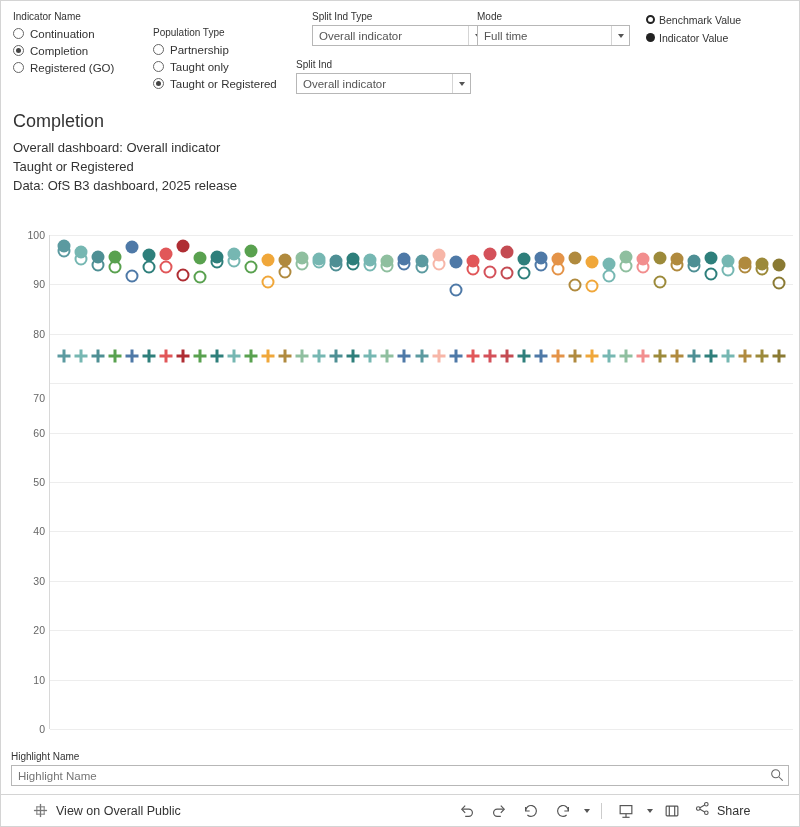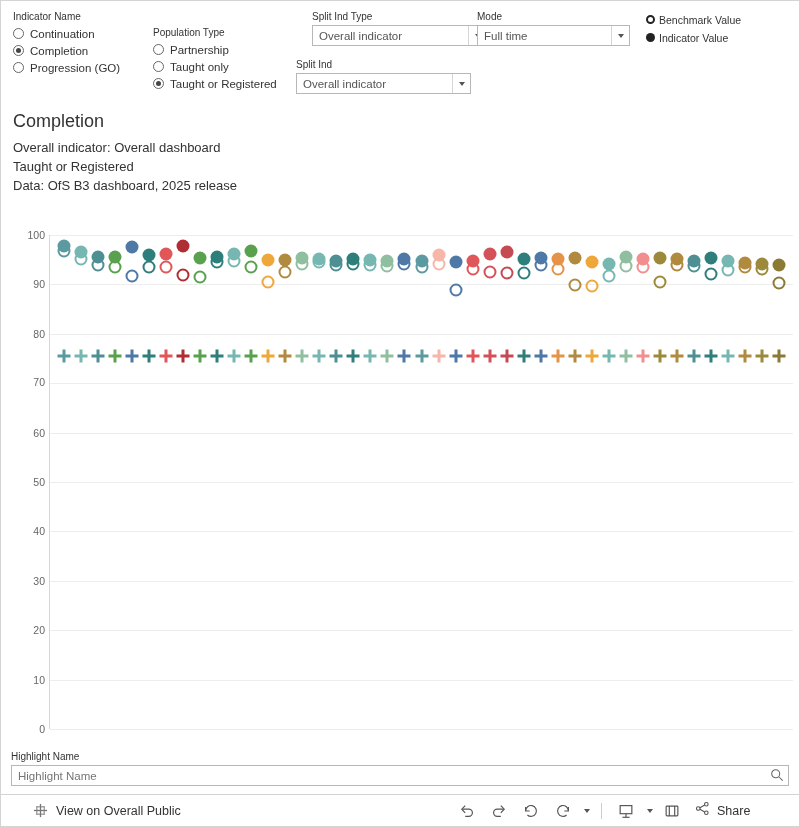--- a/index.html
+++ b/index.html
@@ -346,21 +346,21 @@
       <div class="radio-row">
         <span class="radio-mark"></span>
         <span class="radio-label">Continuation</span>
       </div>
       <div class="radio-row">
         <span class="radio-mark sel"></span>
         <span class="radio-label">Completion</span>
       </div>
       <div class="radio-row">
         <span class="radio-mark"></span>
-        <span class="radio-label">Progression (GO)</span>
+        <span class="radio-label">Registered (GO)</span>
       </div>
     </div>
 
     <div class="radio-group" style="left:152px; top:26px; width:135px;">
       <div class="ctl-title">Population Type</div>
       <div class="radio-row">
         <span class="radio-mark"></span>
         <span class="radio-label">Partnership</span>
       </div>
       <div class="radio-row">
@@ -411,35 +411,35 @@
       </div>
       <div class="legend-row">
         <span class="legend-sym"><span class="sym-dot"></span></span>
         <span class="legend-label">Indicator Value</span>
       </div>
     </div>
   </div>
 
   <div class="titleblock">
     <div class="t-main">Completion</div>
-    <div class="t-line">Overall indicator: Overall dashboard</div>
+    <div class="t-line">Overall dashboard: Overall indicator</div>
     <div class="t-line">Taught or Registered</div>
     <div class="t-line">Data: OfS B3 dashboard, 2025 release</div>
   </div>
 
   <div class="chart">
     <div class="axis-col" id="yaxis">
         <div class="axis-label" style="top: 494px;">0</div>
         <div class="axis-label" style="top: 444.6px;">10</div>
         <div class="axis-label" style="top: 395.2px;">20</div>
         <div class="axis-label" style="top: 345.8px;">30</div>
         <div class="axis-label" style="top: 296.4px;">40</div>
         <div class="axis-label" style="top: 247px;">50</div>
         <div class="axis-label" style="top: 197.6px;">60</div>
-        <div class="axis-label" style="top: 147px;">70</div>
+        <div class="axis-label" style="top: 163px;">70</div>
         <div class="axis-label" style="top: 98.8px;">80</div>
         <div class="axis-label" style="top: 49.4px;">90</div>
         <div class="axis-label" style="top: 0px;">100</div>
       </div>
     <div class="plot" id="plot">
         <div class="gridline" style="top: 494px;"></div>
         <div class="gridline" style="top: 444.6px;"></div>
         <div class="gridline" style="top: 395.2px;"></div>
         <div class="gridline" style="top: 345.8px;"></div>
         <div class="gridline" style="top: 296.4px;"></div>

